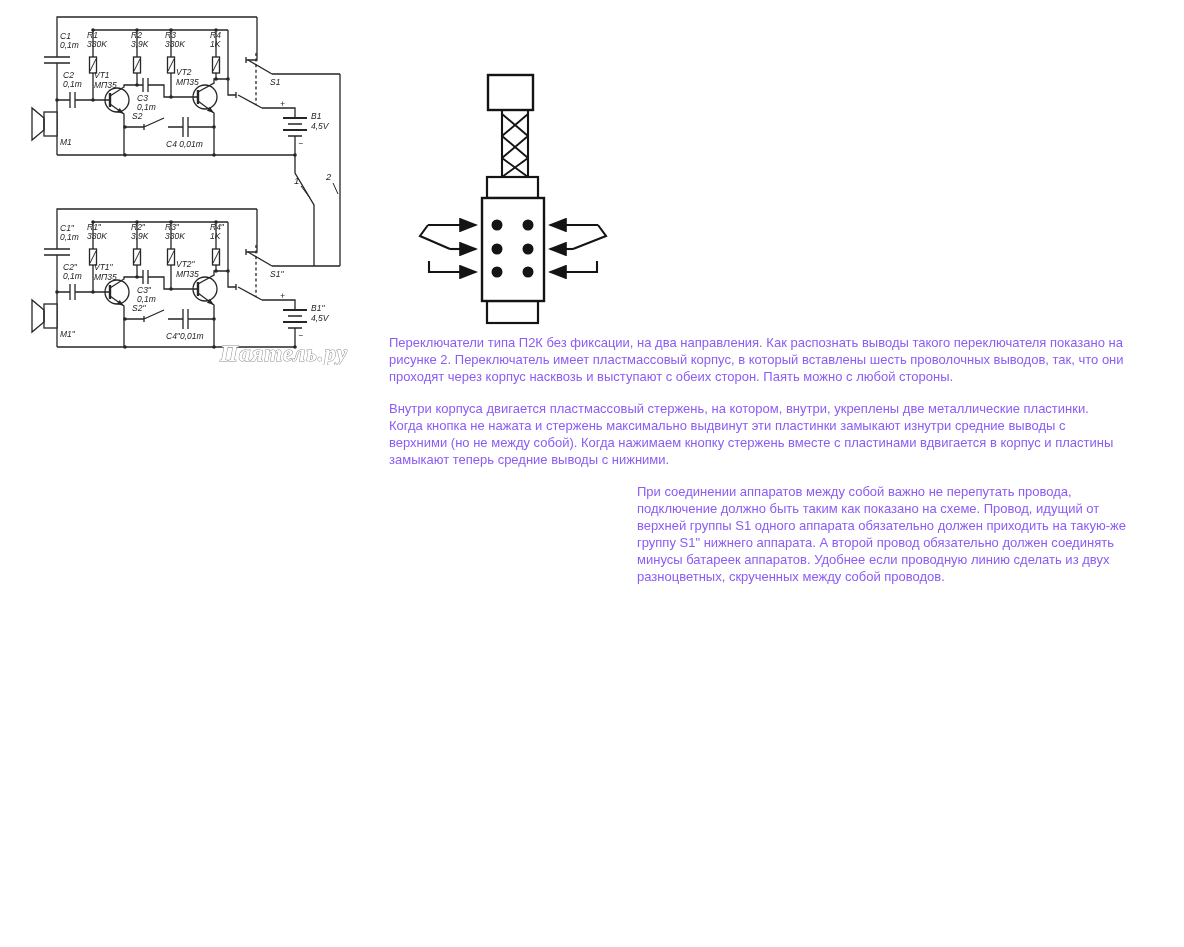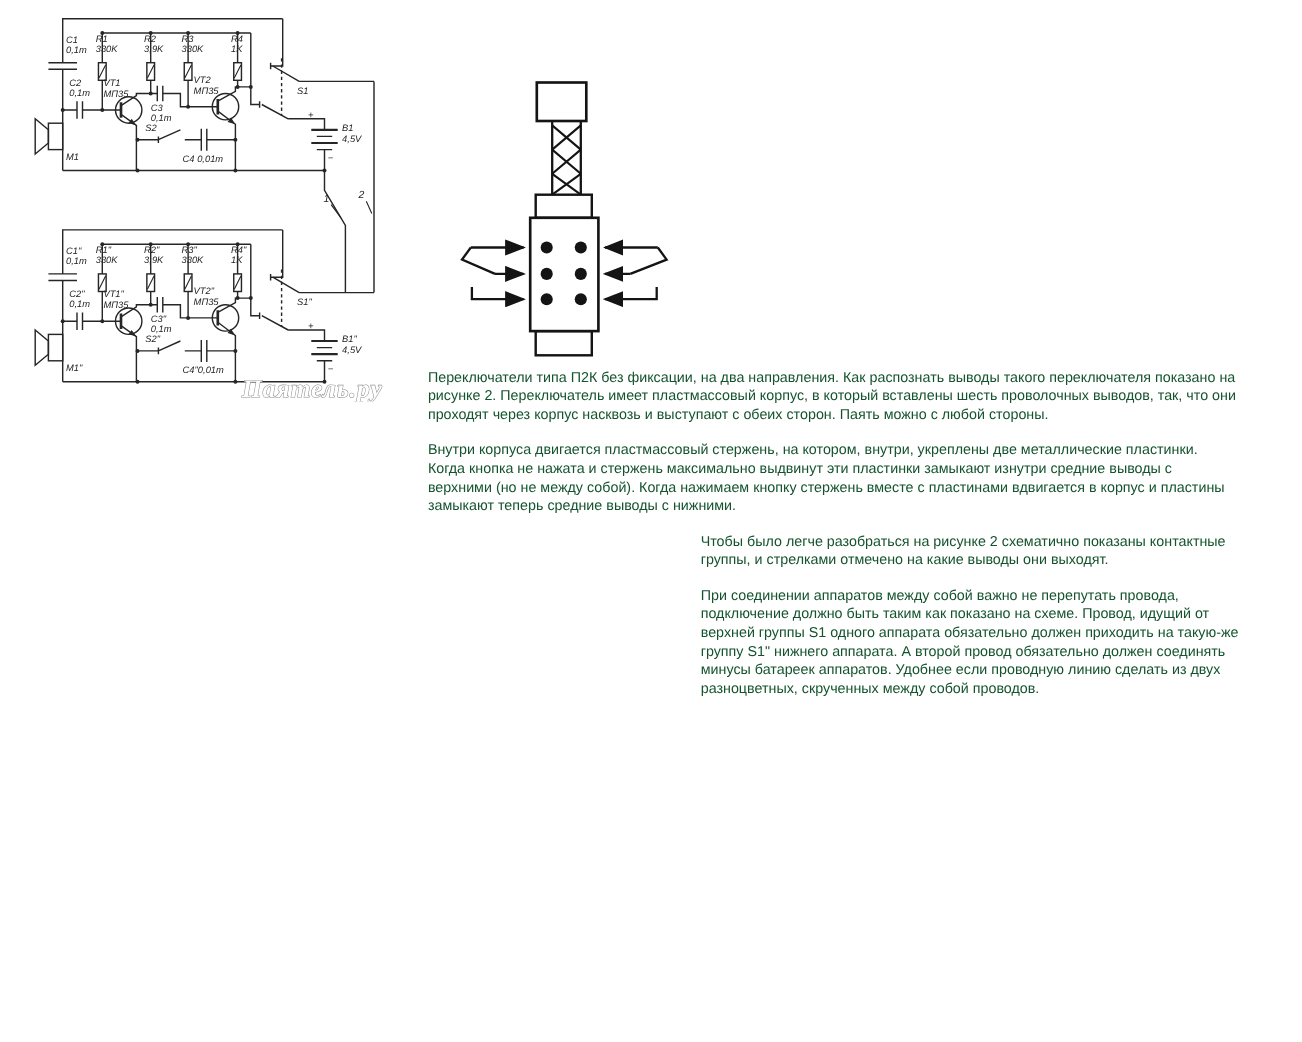--- a/index.html
+++ b/index.html
@@ -1,21 +1,21 @@
 <!DOCTYPE html>
 <html><head>
 <meta charset="utf-8">
 <style>
   html,body{margin:0;padding:0;}
   body{width:1184px;height:947px;position:relative;background:#ffffff;
        font-family:"Liberation Sans",sans-serif;overflow:hidden;}
   .schematic-img{position:absolute;left:30px;top:5px;width:340px;height:360px;}
   .figure-img{position:absolute;left:395px;top:58px;width:230px;height:285px;}
   .article{position:absolute;left:389px;top:334px;width:737px;
-           font-size:13px;line-height:17px;color:#14532d;}
+           font-size:13px;line-height:17px;color:#8b5cf6;}
   .article p{margin:0 0 15px 0;padding:0;}
   .article p.indented{margin-left:248px;}
   .lbl{font:italic 8.5px "Liberation Sans",sans-serif;fill:#242424;}
   .wirelbl{font:italic 9.5px "Liberation Sans",sans-serif;fill:#242424;}
   .wm{font:bold italic 23px "Liberation Serif",serif;fill:#ffffff;
       stroke:#8e8e8e;stroke-width:1px;paint-order:stroke;letter-spacing:1px;}
   .ckt path,.ckt line,.ckt rect,.ckt circle,.ckt polygon{vector-effect:none;}
 </style>
 </head>
 <body>
@@ -202,15 +202,14 @@
       <path d="M203,167 L211,178 L178,191"></path>
       <path d="M178,191 H155" marker-end="url(#ah)"></path>
       <path d="M202,203 V214 H155" marker-end="url(#ah)"></path>
     </g>
   </g>
 </svg>
 
 <div class="article">
   <p>Переключатели типа П2К без фиксации, на два направления. Как распознать выводы такого переключателя показано на рисунке 2. Переключатель имеет пластмассовый корпус, в который вставлены шесть проволочных выводов, так, что они проходят через корпус насквозь и выступают с обеих сторон. Паять можно с любой стороны.</p>
   <p>Внутри корпуса двигается пластмассовый стержень, на котором, внутри, укреплены две металлические пластинки. Когда кнопка не нажата и стержень максимально выдвинут эти пластинки замыкают изнутри средние выводы с верхними (но не между собой). Когда нажимаем кнопку стержень вместе с пластинами вдвигается в корпус и пластины замыкают теперь средние выводы с нижними.</p>
-  <p class="indented">Чтобы было легче разобраться на рисунке 2 схематично показаны контактные группы, и стрелками отмечено на какие выводы они выходят.</p>
   <p class="indented">При соединении аппаратов между собой важно не перепутать провода, подключение должно быть таким как показано на схеме. Провод, идущий от верхней группы S1 одного аппарата обязательно должен приходить на такую-же группу S1" нижнего аппарата. А второй провод обязательно должен соединять минусы батареек аппаратов. Удобнее если проводную линию сделать из двух разноцветных, скрученных между собой проводов.</p>
 </div>
 
 </body></html>

